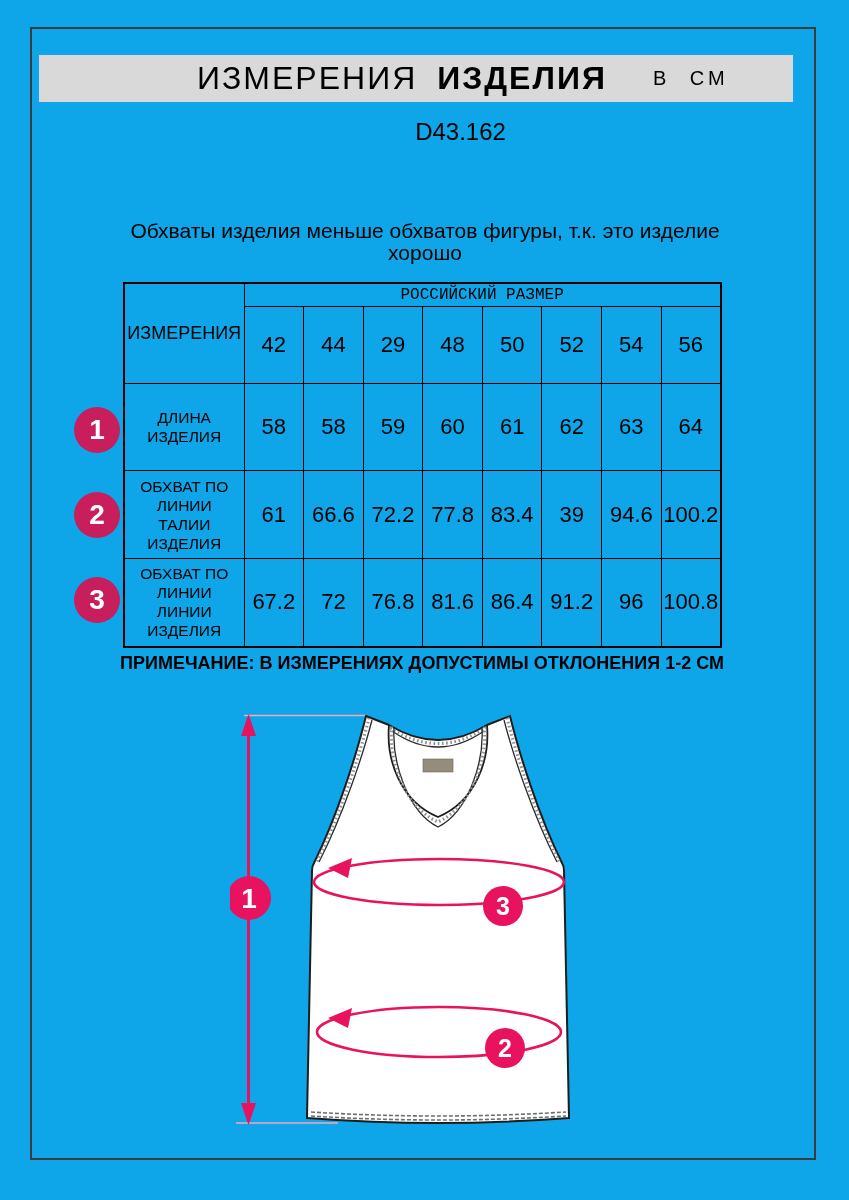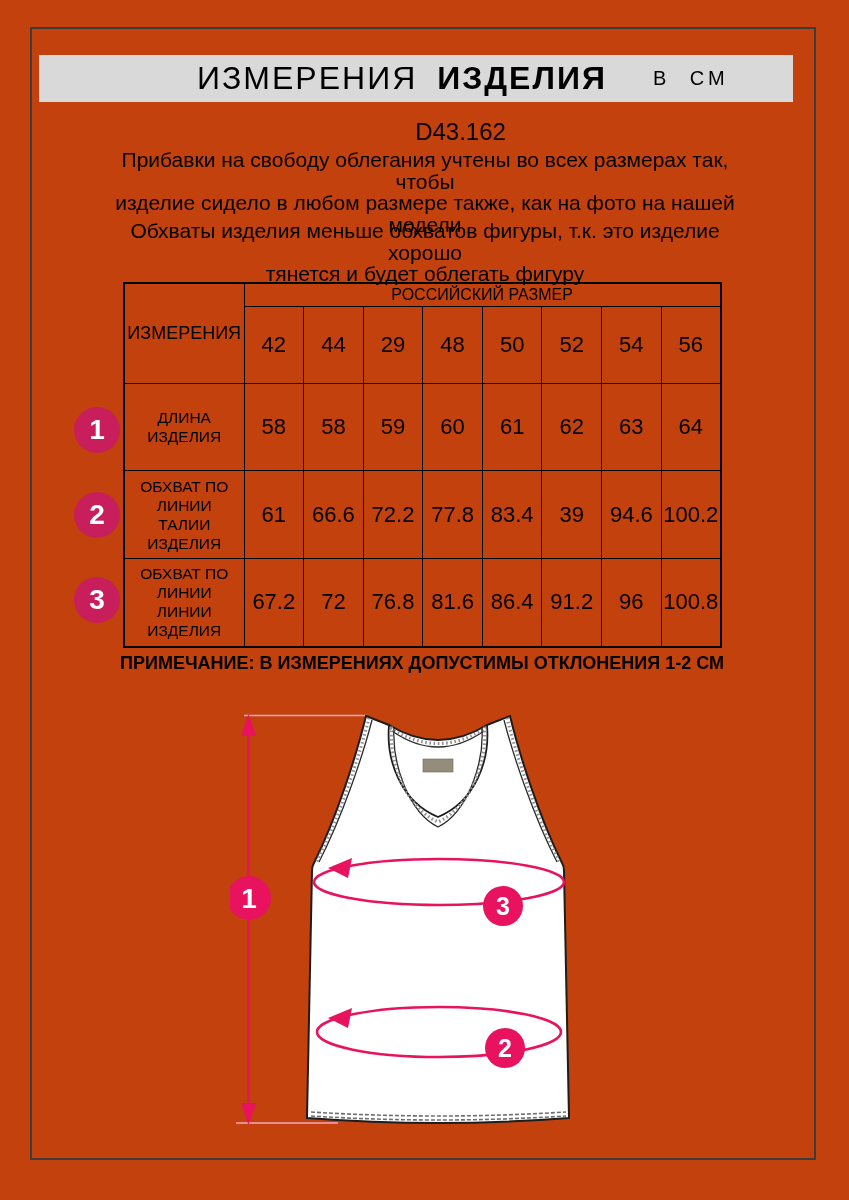--- a/index.html
+++ b/index.html
@@ -1,35 +1,35 @@
 <!DOCTYPE html>
 <html><head>
 <meta charset="utf-8">
 <style>
   html,body{margin:0;padding:0;background:#fff;}
-  .page{position:relative;width:849px;height:1200px;background:#c2410c;overflow:hidden;
+  .page{position:relative;width:849px;height:1200px;background:#0ea5e9;overflow:hidden;
         font-family:"Liberation Sans",sans-serif;color:#000;}
   .frame{position:absolute;left:30px;top:27px;width:782px;height:1129px;border:2px solid #3c3c3c;}
   .titlebar{position:absolute;left:39px;top:55px;width:754px;height:47px;background:#d9d9d9;
             display:flex;align-items:center;box-sizing:border-box;padding-left:158px;}
   .title-reg{font-size:32px;letter-spacing:2px;white-space:nowrap;}
   .title-bold{font-size:32px;font-weight:bold;letter-spacing:2px;margin-left:20px;white-space:nowrap;}
   .title-unit{font-size:20px;letter-spacing:4px;word-spacing:10px;margin-left:46px;white-space:nowrap;}
   .code{position:absolute;left:0;top:118px;width:849px;text-align:center;font-size:24px;margin-left:36px;}
   .para{position:absolute;left:95px;width:660px;text-align:center;font-size:21px;line-height:21.5px;}
   .para1{top:149px;}
   .para2{top:220px;}
   table.sizes{position:absolute;left:123px;top:282px;border-collapse:collapse;table-layout:fixed;
               border:2px solid #000;}
   table.sizes td,table.sizes th{border:1px solid #000;text-align:center;vertical-align:middle;
               padding:0;font-weight:normal;}
   .col-measure{width:120px;}
   .col-size{width:59.6px;}
   .measure-head{font-size:18px;}
-  .rus-head{font-size:16px;height:22px;}
+  .rus-head{font-size:16px;height:22px;font-family:Liberation Mono, monospace;}
   .size-num{font-size:22px;font-weight:bold;height:76px;}
   .row-label{font-size:15.5px;line-height:19px;padding:0 6px !important;}
   .row1{height:87px;} .row2{height:88px;} .row3{height:88px;}
   .val{font-size:22px;}
   .tbadge{position:absolute;left:74px;width:46px;height:46px;border-radius:50%;background:#c81e5b;
           color:#fff;font-size:28px;font-weight:bold;display:flex;align-items:center;justify-content:center;}
   .tbadge1{top:407px;} .tbadge2{top:492px;} .tbadge3{top:577px;}
   .note{position:absolute;left:30px;top:653px;width:784px;text-align:center;
         font-size:18px;font-weight:bold;}
   .diagram{position:absolute;left:230px;top:705px;}
@@ -41,28 +41,22 @@
   <div class="frame"></div>
 
   <div class="titlebar">
     <span class="title-reg">ИЗМЕРЕНИЯ</span>
     <span class="title-bold">ИЗДЕЛИЯ</span>
     <span class="title-unit">В СМ</span>
   </div>
 
   <div class="code">D43.162</div>
 
-  <div class="para para1">
-    <div>Прибавки на свободу облегания учтены во всех размерах так, чтобы</div>
-    <div>изделие сидело в любом размере также, как на фото на нашей</div>
-    <div>модели</div>
-  </div>
   <div class="para para2">
     <div>Обхваты изделия меньше обхватов фигуры, т.к. это изделие хорошо</div>
-    <div>тянется и будет облегать фигуру</div>
   </div>
 
   <table class="sizes">
     <colgroup>
       <col class="col-measure">
         <col class="col-size">
         <col class="col-size">
         <col class="col-size">
         <col class="col-size">
       <col class="col-size">

